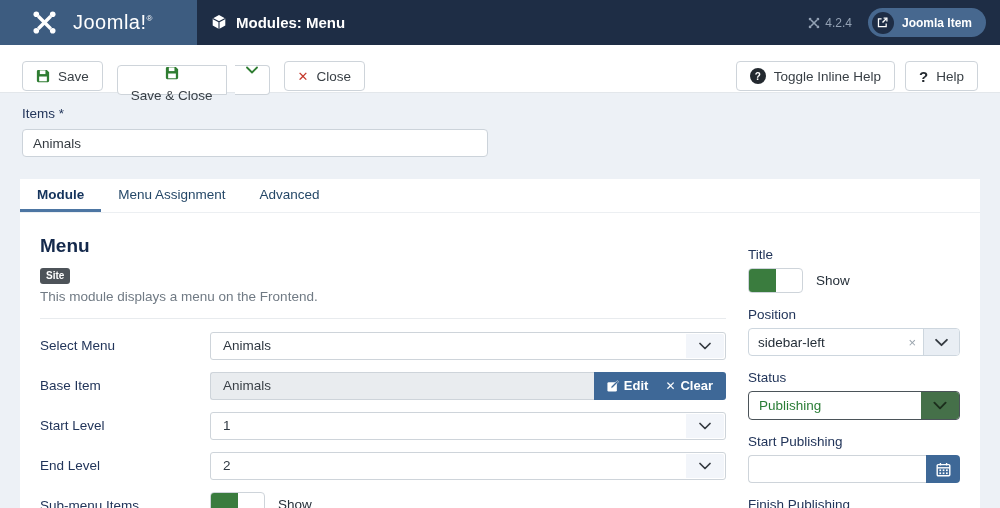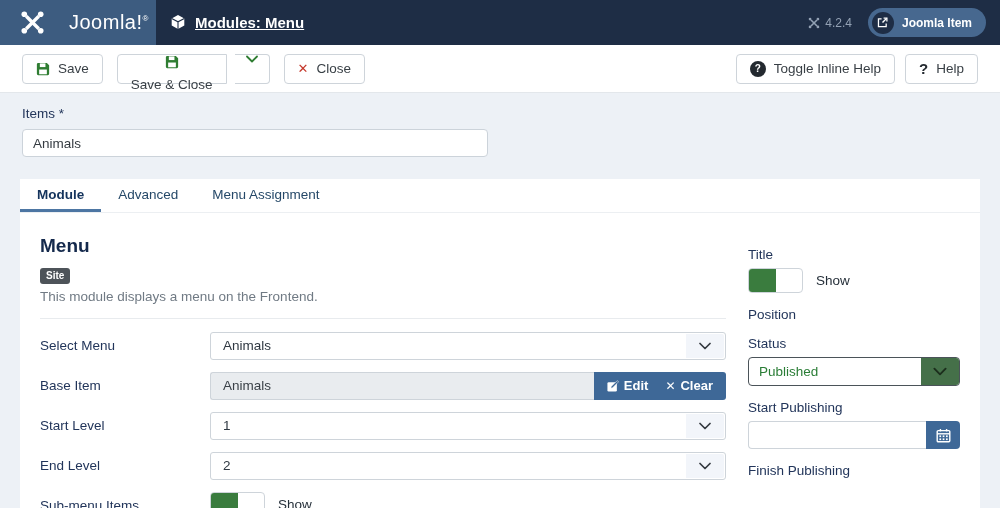--- a/index.html
+++ b/index.html
@@ -5,30 +5,30 @@
   * { box-sizing: border-box; margin: 0; padding: 0; }
   html,body { width:1000px; height:508px; overflow:hidden; }
   body {
     font-family: "Liberation Sans", "DejaVu Sans", sans-serif;
     font-size: 13.5px;
     background: #edf1f6;
     color: #353b41;
   }
   
   .topbar { height:45px; background:#1e2d45; display:flex; align-items:center; }
-  .logo-area { width:156px; height:45px; background:#3d5c80; display:flex; align-items:center; padding-left:20px; gap:24px; flex:none; }
+  .logo-area { width:197px; height:45px; background:#3d5c80; display:flex; align-items:center; padding-left:32px; gap:16px; flex:none; }
   .logo-text { color:#fff; font-size:20px; letter-spacing:.5px; }
   .logo-text sup { font-size:8px; }
-  .page-title-area { display:flex; align-items:center; gap:9px; margin-left:14px; color:#fff; font-size:15px; font-weight:bold;text-decoration:underline; }
+  .page-title-area { display:flex; align-items:center; gap:9px; margin-left:14px; color:#fff; font-size:15px; font-weight:bold; }
   .topbar-right { margin-left:auto; display:flex; align-items:center; gap:16px; padding-right:14px; }
   .version { color:#93a1b4; font-size:12px; display:flex; align-items:center; gap:5px; }
   .demo-pill { background:#47688f; border:none; border-radius:15px; height:29px; display:flex; align-items:center; gap:8px; padding:0 14px 0 4px; color:#fff; font-size:12px; font-weight:bold; cursor:pointer; }
   .demo-circle { width:22px; height:22px; border-radius:50%; background:#1e2d45; display:flex; align-items:center; justify-content:center; }
   
-  .toolbar { background:#fff; height:48px; display:flex; align-items:center; padding:16px 22px; border-bottom:1px solid #e3e7eb; }
+  .toolbar { background:#fff; height:48px; display:flex; align-items:flex-start; padding:16px 22px; border-bottom:1px solid #e3e7eb; }
   .btn { display:inline-flex; align-items:center; gap:8px; background:#fff; border:1px solid #ced4da; border-radius:4px; height:30px; padding:0 13px; font-size:13.5px; color:#383f45; font-family:inherit; cursor:pointer; }
   .btn + .btn, .btn-group + .btn { margin-left:10px; }
   .btn-group { display:inline-flex; margin-left:10px; }
   .btn-group .btn { margin:4px; border-radius:4px 0 0 4px;flex-direction:column; }
   .btn-group .btn.caret-btn { border-left:none; border-radius:0 4px 4px 0; padding:0 11px; }
   .toolbar-right { margin-left:auto; display:flex; align-items:center; }
   .x-red { color:#c5392c; font-weight:bold; font-size:13px; }
   .q-circle { width:16px; height:16px; border-radius:50%; background:#23292f; color:#fff; font-size:10px; font-weight:bold; display:inline-flex; align-items:center; justify-content:center; }
   .q-plain { color:#23292f; font-weight:bold; font-size:15px; }
   
@@ -181,22 +181,22 @@
 </div>
 
 <section class="title-section">
   <label class="field-label">Items *</label>
   <input class="title-input" type="text" value="Animals" style="">
 </section>
 
 <section class="card">
   <nav class="tab-bar">
     <div class="tab active">Module</div>
+    <div class="tab">Menu Assignment</div>
     <div class="tab">Advanced</div>
-    <div class="tab">Menu Assignment</div>
   </nav>
 
   <div class="card-content">
 
     <div class="col-left">
       <h2 class="panel-heading">Menu</h2>
       <span class="badge-site">Site</span>
       <p class="panel-desc">This module displays a menu on the Frontend.</p>
       <hr class="divider">
 
@@ -288,27 +288,38 @@
         <div class="toggle-row">
           <div class="toggle">
             <div class="knob"></div>
           </div>
           <span class="toggle-state">Show</span>
         </div>
       </div>
 
       <div class="side-group">
         <label class="field-label">Position</label>
+        <div class="combo">
+          <div class="combo-main">
+            <span>sidebar-left</span>
+            <span class="combo-clear">×</span>
+          </div>
+          <div class="combo-chevron">
+            <svg width="13" height="9" viewBox="0 0 12 8">
+                <path d="M1 1.5l5 5 5-5" fill="none" stroke="#343a40" stroke-width="1.7" stroke-linecap="round" stroke-linejoin="round"></path>
+              </svg>
+          </div>
+        </div>
       </div>
 
       <div class="side-group">
         <label class="field-label">Status</label>
         <div class="status-select">
           <div class="status-main">
-            <span>Published</span>
+            <span>Publishing</span>
           </div>
           <div class="status-chevron">
             <svg width="14" height="9" viewBox="0 0 12 8">
                 <path d="M1 1.5l5 5 5-5" fill="none" stroke="#1c2e1d" stroke-width="1.7" stroke-linecap="round" stroke-linejoin="round"></path>
               </svg>
           </div>
         </div>
       </div>
 
       <div class="side-group">

